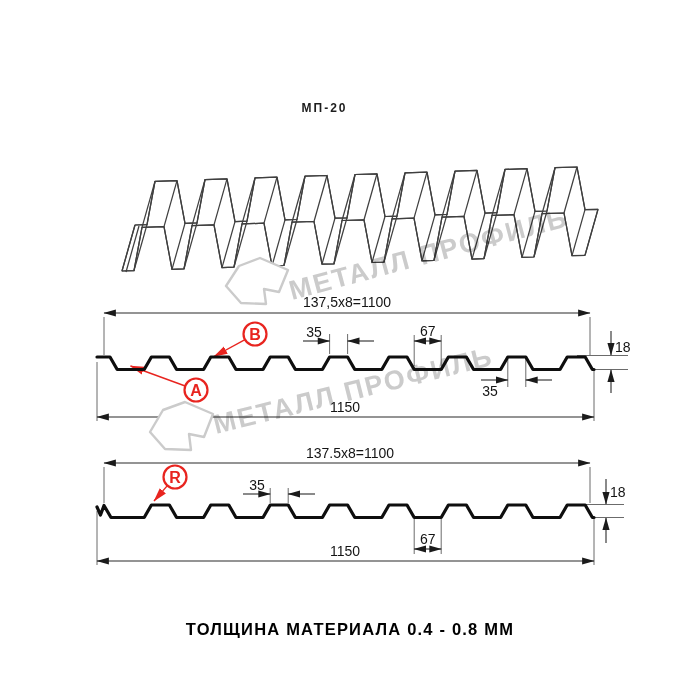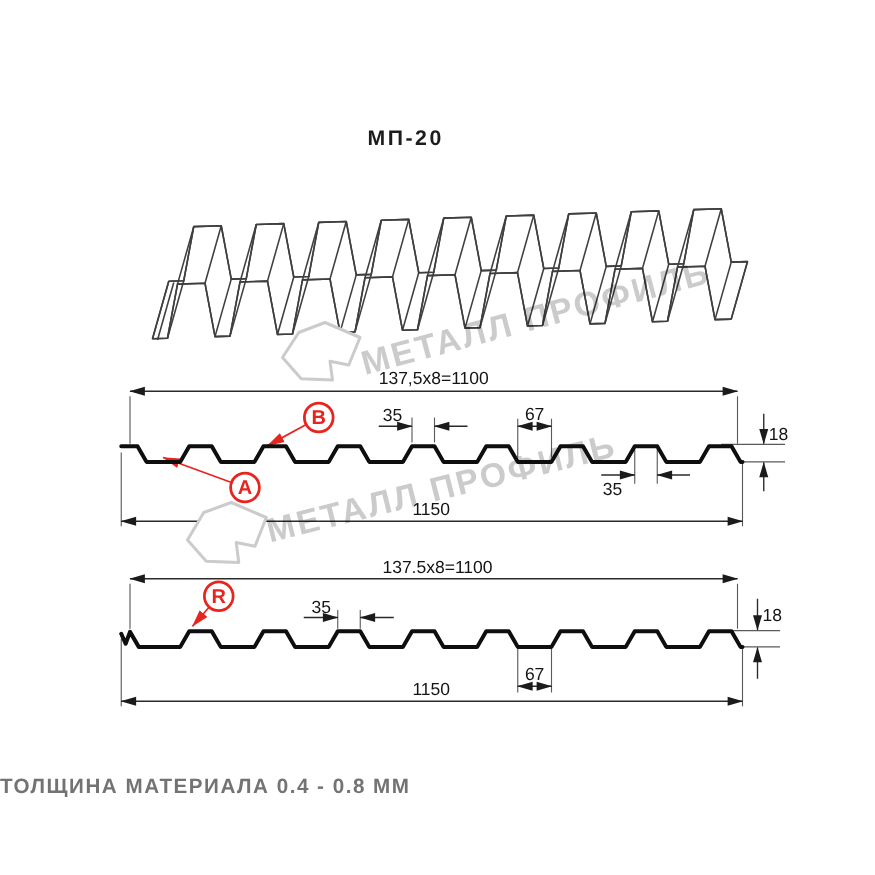--- a/index.html
+++ b/index.html
@@ -1,23 +1,23 @@
 <!DOCTYPE html>
 <html style="--red: #e8241f; --wm: #cbcbcb;"><head>
 <meta charset="utf-8">
 <style>
   html,body{margin:0;padding:0;background:#ffffff;}
   #page{position:relative;width:700px;height:700px;background:#fff;overflow:hidden;
         font-family:"Liberation Sans",sans-serif;}
   .title{position:absolute;top:58px;left:0;width:700px;text-align:center;
          font-size:31px;font-weight:bold;letter-spacing:2.5px;color:#0f0f0f;}
   .subtitle{position:absolute;top:101px;left:0;width:649px;text-align:center;
-         font-size:17px;font-weight:bold;letter-spacing:2px;color:#1d1d1d;}
-  .footer{position:absolute;top:620px;left:0;width:700px;text-align:left;
-         font-size:16.5px;font-weight:bold;letter-spacing:1.2px;color:#737373;}
+         font-size:12px;font-weight:bold;letter-spacing:2px;color:#1d1d1d;}
+  .footer{position:absolute;top:620px;left:0;width:700px;text-align:center;
+         font-size:16.5px;font-weight:bold;letter-spacing:1.2px;color:#000000;}
   svg{position:absolute;top:0;left:0;}
   svg text{font-family:"Liberation Sans",sans-serif;font-size:14px;fill:#141414;}
   .dim{stroke:#2a2a2a;stroke-width:1.1;fill:none;}
   .ext{stroke:#5a5a5a;stroke-width:0.9;fill:none;}
   .profile{stroke:#0e0e0e;stroke-width:3.2;fill:none;stroke-linejoin:round;stroke-linecap:round;}
   .sheet{stroke:#3f3f3f;stroke-width:1.25;fill:none;stroke-linejoin:round;}
   .sheetfill{fill:#ffffff;stroke:#3f3f3f;stroke-width:1.25;stroke-linejoin:round;}
   .redline{stroke:var(--red,#e8241f);stroke-width:1.4;fill:none;}
   .redcirc{stroke:var(--red,#e8241f);stroke-width:2.2;fill:#ffffff;}
   .redtext{fill:var(--red,#e8241f);font-size:16px;font-weight:bold;}

